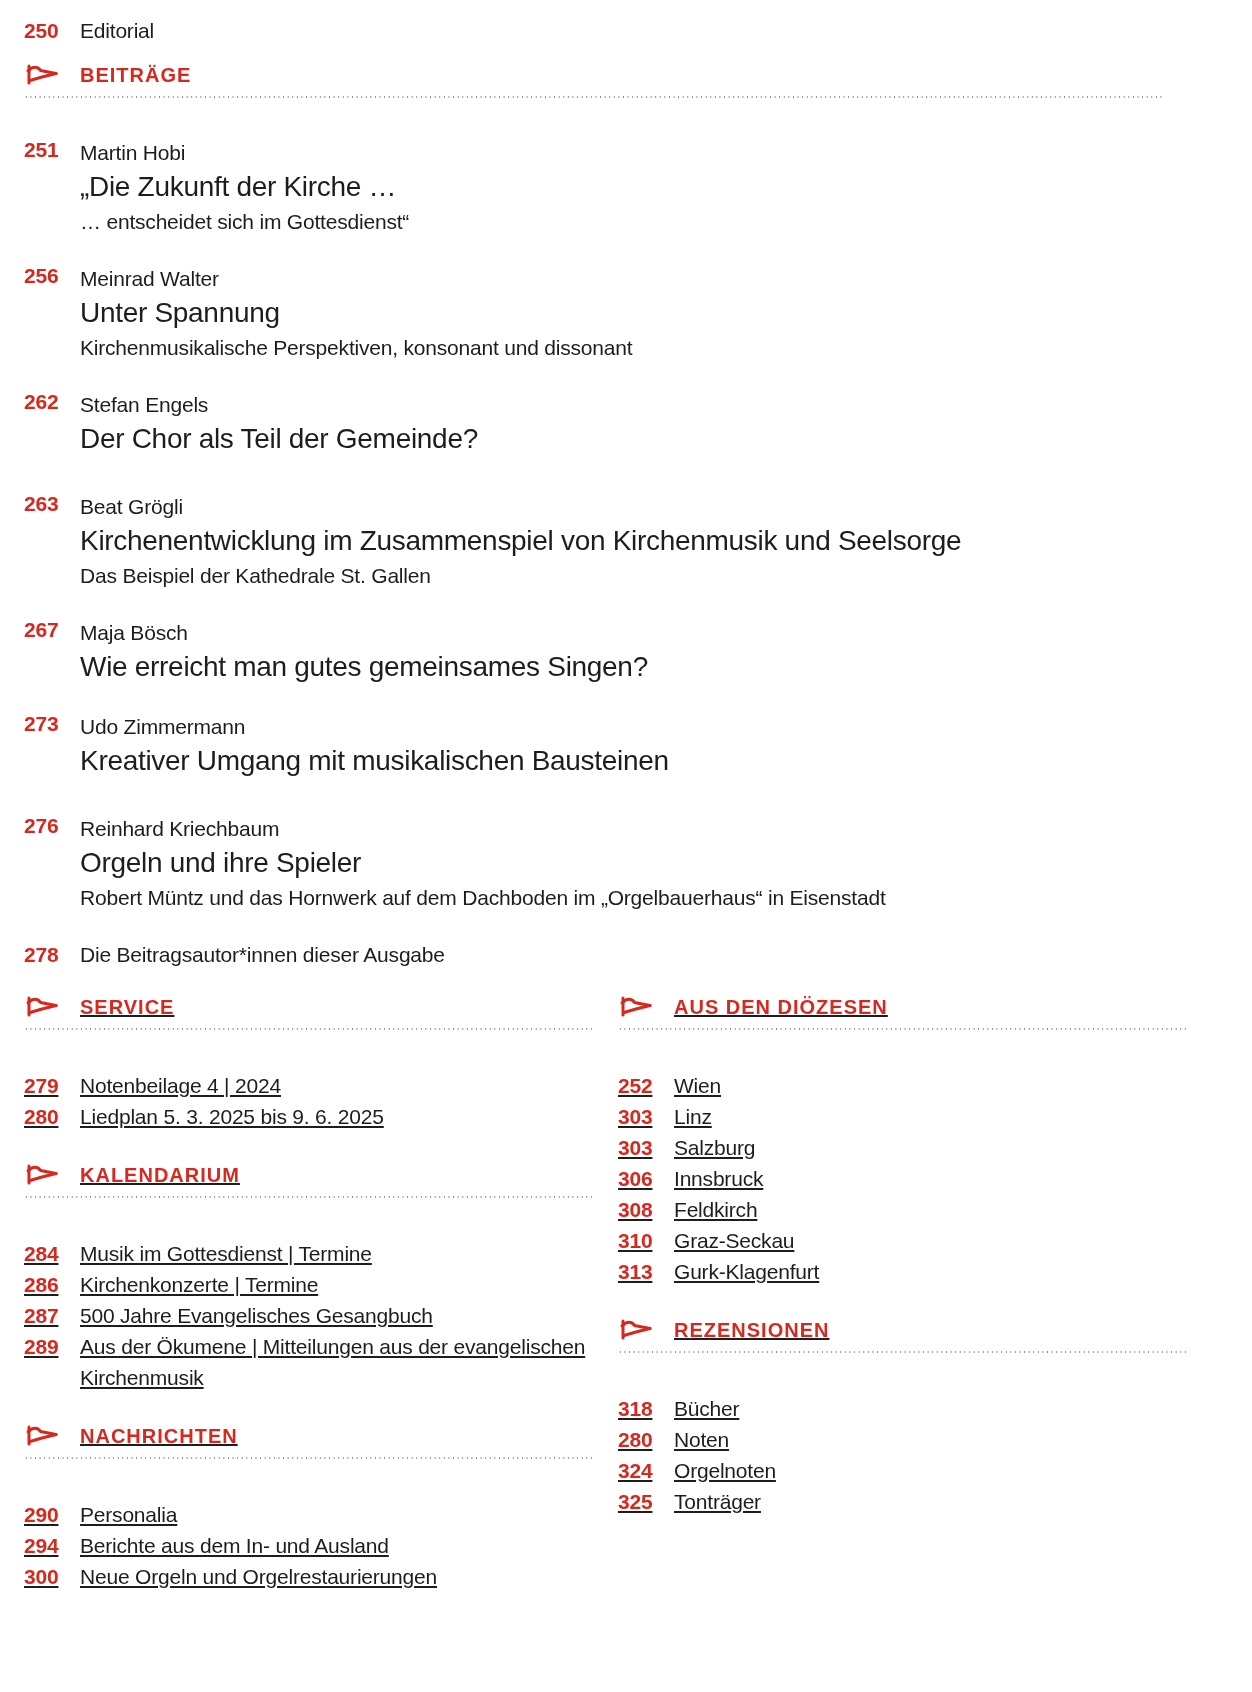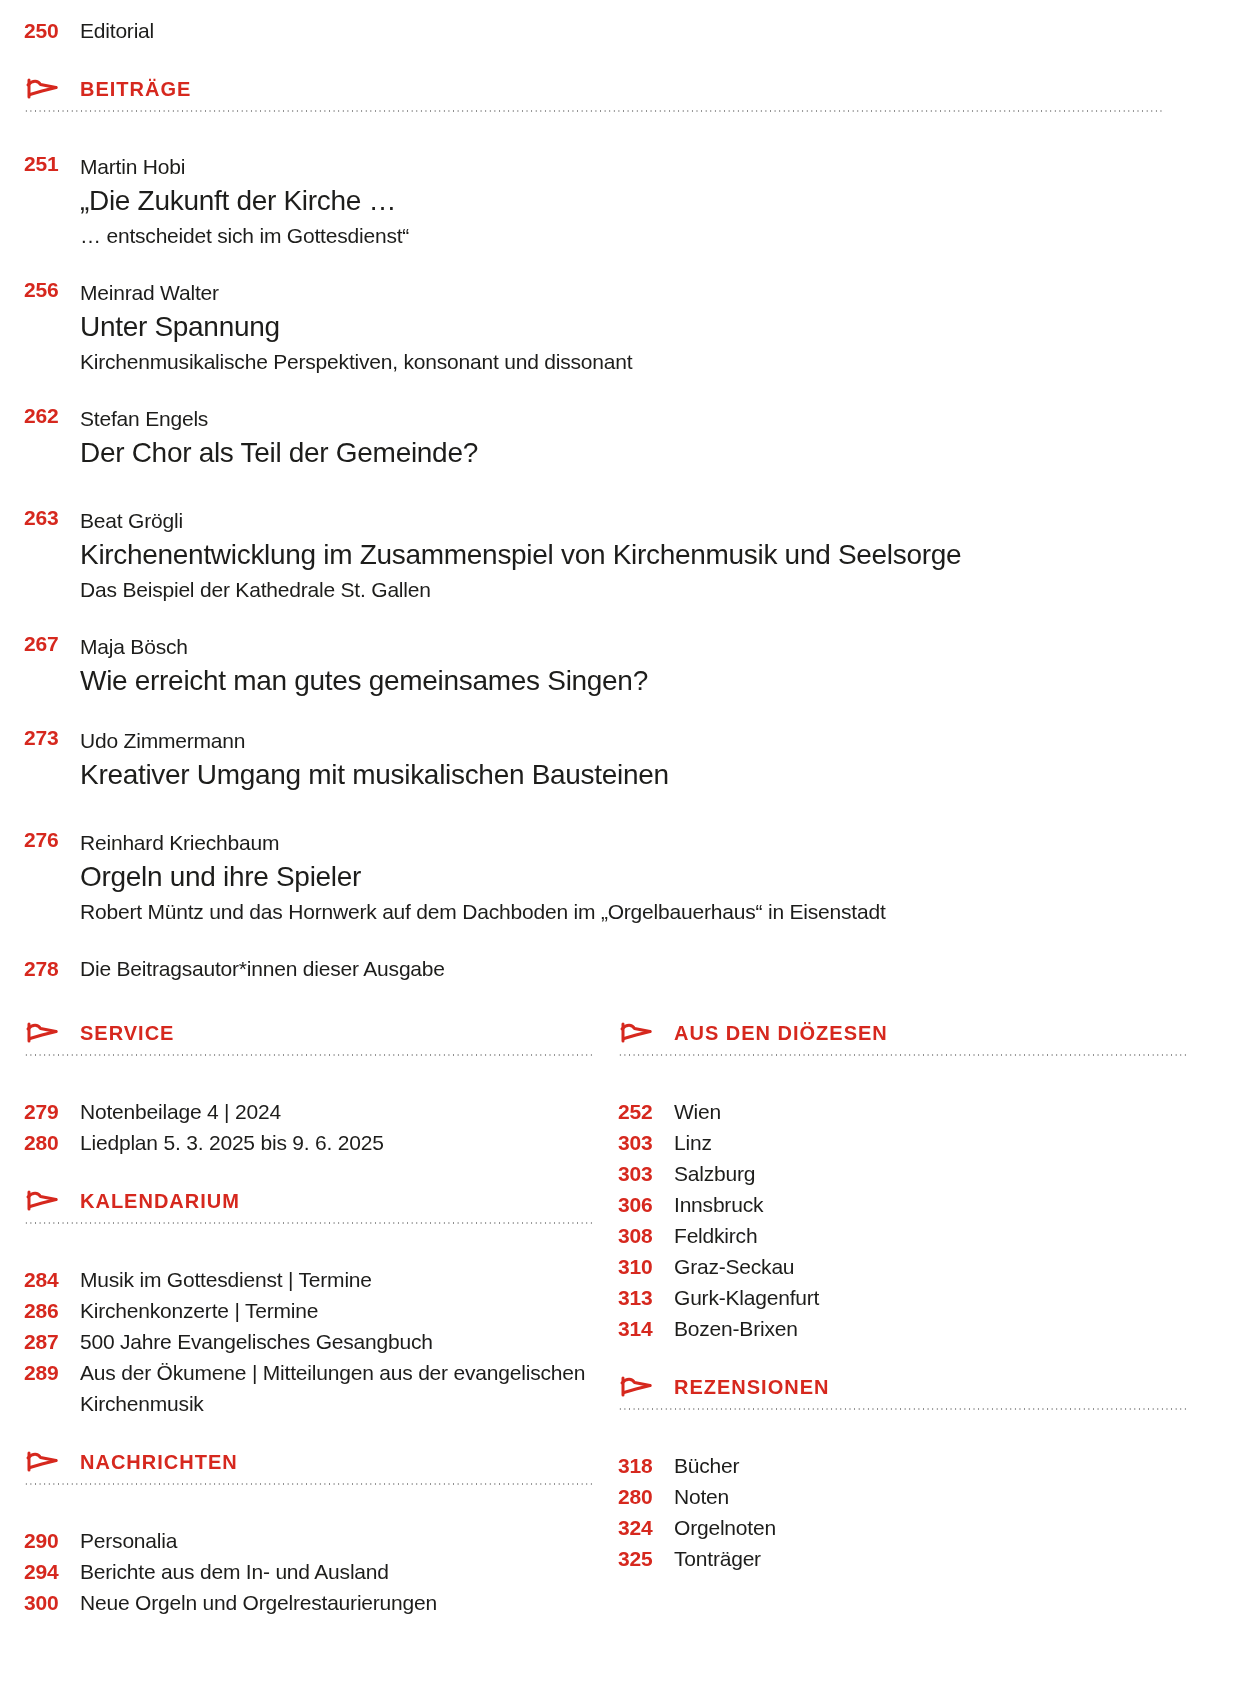--- a/index.html
+++ b/index.html
@@ -18,35 +18,35 @@
   
   .sec-head{margin:0 0 40px 0;}
   .sec-head .head-line{display:flex;align-items:flex-start;}
   .sec-head .icon-box{flex:0 0 56px;display:flex;align-items:center;}
   .sec-head .label{font-weight:700;font-size:20px;letter-spacing:1px;color:var(--accent);line-height:26px;}
   .rule{height:2px;margin-top:8px;
     background-image:radial-gradient(circle,#8c8c8c 0.8px,transparent 1.05px);
     background-size:4.6px 2px;background-repeat:repeat-x;background-position:left center;}
 
   
-  .editorial-row{margin-bottom:30px;}
+  .editorial-row{margin-bottom:16px;}
 
   
   .article{display:flex;margin-bottom:26px;}
   .article.no-sub{margin-bottom:34px;}
   .article .body{flex:1 1 auto;}
   .article .author{line-height:30px;}
   .article .title{font-weight:400;font-size:28px;line-height:38px;letter-spacing:-0.3px;}
   .article .subtitle{line-height:32px;}
   .articles{margin-bottom:0;}
-  .closing-row{margin-top:14px;margin-bottom:36px;}
+  .closing-row{margin-top:14px;margin-bottom:24px;}
 
   
   .columns{display:flex;gap:24px;width:1139px;}
-  .col{width:570px;flex:0 0 570px;}
+  .col{width:570px;flex:0 0 570px;text-decoration:underline;}
   .col-section .sec-head{margin-bottom:40px;}
   .col-section + .col-section{margin-top:30px;}
   .list .row{line-height:31px;}
 
   .marker-icon{display:block;}
 </style>
 </head>
 <body>
 
 <div class="page">
@@ -291,24 +291,20 @@
   <div class="row">
     <span class="num">310</span>
     <span class="txt">Graz-Seckau</span>
   </div>
 
   <div class="row">
     <span class="num">313</span>
     <span class="txt">Gurk-Klagenfurt</span>
   </div>
 
-  <div class="row">
-    <span class="num">314</span>
-    <span class="txt">Bozen-Brixen</span>
-  </div>
 </div>
         </div>
         <div class="col-section">
   <div class="sec-head">
     <div class="head-line">
       <span class="icon-box">
         <svg class="marker-icon" width="38" height="25" viewBox="0 0 38 25" aria-hidden="true">
           <g fill="none" stroke="#d6281e" stroke-width="3" stroke-linecap="round" stroke-linejoin="round">
             <path d="M5 4 v17"></path>
             <path d="M4 9 C 9 3.5, 14 4.5, 16.5 8.5 L32 11.5"></path>

